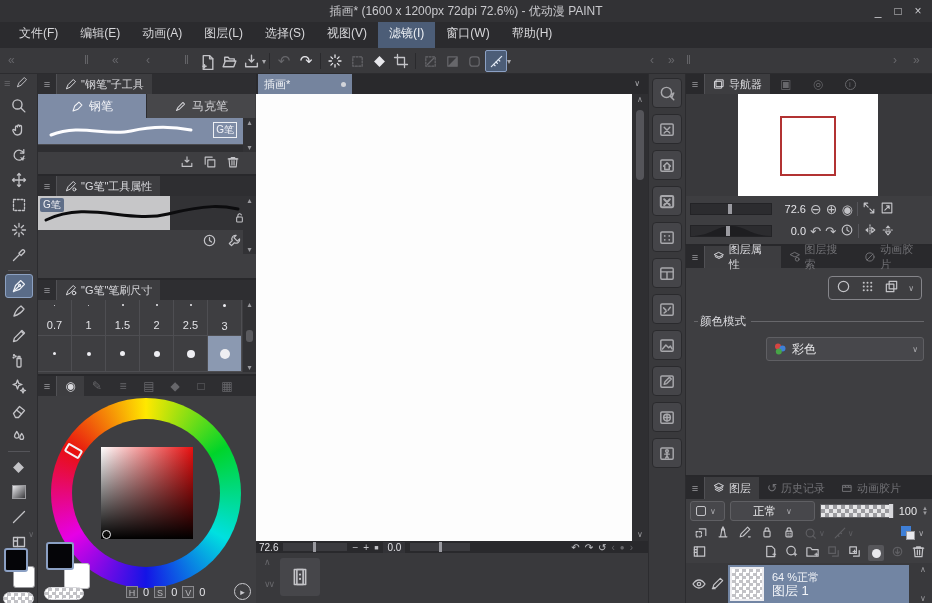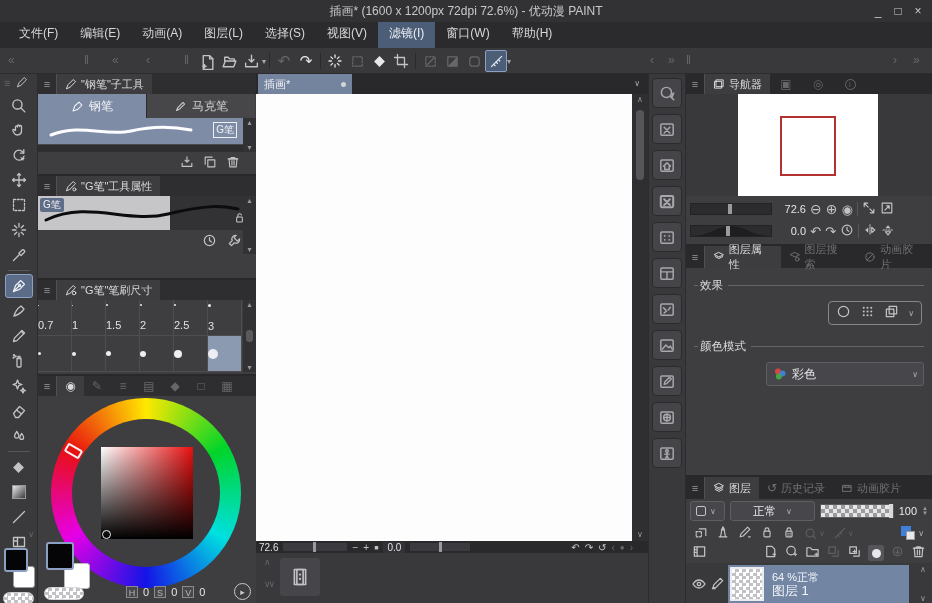--- a/index.html
+++ b/index.html
@@ -24,21 +24,21 @@
 .tbtn.sel{background:#4c5d77;border:1px solid #8ba0c4;border-radius:2px;}
 .toolbox{left:0;top:74px;width:38px;height:529px;background:#3a3a3d;border-right:1px solid #2c2c2f;}
 .tool{width:28px;height:24px;display:flex;align-items:center;justify-content:center;margin:1px auto;color:#c3c3c7;}
 .tool.sel{background:#5a6c88;border:1px solid #8ca1c2;border-radius:3px;color:#eef1f6;}
 .tlsep{width:22px;height:1px;background:#55555a;margin:3px auto;}
 .lpanel{left:38px;width:218px;background:#3e3e41;border-bottom:2px solid #28282b;}
 .phead{height:20px;background:#2e2e31;display:flex;align-items:center;}
 .phead .burger{width:18px;text-align:center;color:#9a9a9e;font-size:11px;}
 .ptab{height:20px;background:#3d3d40;display:flex;align-items:center;gap:4px;padding:0 8px;font-size:11px;color:#dadade;border-left:1px solid #515155;}
 .scrollv{position:absolute;right:0;width:13px;background:#323235;display:flex;flex-direction:column;align-items:center;justify-content:space-between;font-size:8px;color:#9a9a9e;}
-.cell{width:34px;height:36px;border-right:1px solid #4e4e52;border-bottom:1px solid #4e4e52;display:flex;flex-direction:column;justify-content:center;gap:13px;font-size:11px;color:#e2e2e6;}
+.cell{width:34px;height:36px;border-right:1px solid #4e4e52;border-bottom:1px solid #4e4e52;display:flex;flex-direction:column;align-items:center;justify-content:center;gap:13px;font-size:11px;color:#e2e2e6;}
 .dot{border-radius:50%;background:#eeeef2;}
 .checker{background:repeating-conic-gradient(#9a9a9e 0 25%,#e6e6e8 0 50%);background-size:8px 8px;}
 .checker2{background:repeating-conic-gradient(#c2c2c6 0 25%,#ffffff 0 50%);background-size:7px 7px;}
 .hsvkey{display:inline-block;width:12px;height:12px;border:1px solid #8a8a8e;background:#48484b;color:#b8b8bc;font-size:9px;line-height:12px;text-align:center;}
 .navslider{width:82px;height:12px;background:#2c2c2f;border:1px solid #232326;position:relative;}
 .combo{height:20px;background:#47474b;border:1px solid #5f5f63;border-radius:3px;display:flex;align-items:center;padding:0 5px;gap:4px;}
 .rp-line{flex:1;height:1px;background:#67676b;margin-left:5px;}
 .mbtn{width:30px;height:30px;background:#454549;border:1px solid #2a2a2d;border-radius:4px;display:flex;align-items:center;justify-content:center;color:#a8a8ac;margin-bottom:6px;}
 .caret{font-size:8px;color:#aaaaae;}
 </style>
@@ -669,25 +669,20 @@
           </svg>
         <span>图层搜索</span>
       </div>
       <div class="ptab" style="height:22px;background:transparent;color:#717175;border-left:none">
         <svg class="s" width="12" height="12" viewBox="0 0 16 16" style="color:#717175">
             <circle cx="8" cy="8" r="5.5"></circle>
             <path d="M4 12l8-8"></path>
           </svg>
         <span>动画胶片</span>
       </div>
-    </div>
-    <div class="fx" style="margin:10px 8px 0 8px">
-      <span style="width:4px;height:1px;background:#67676b"></span>
-      <span style="font-size:11.5px;color:#dcdce0;margin-left:2px">效果</span>
-      <span class="rp-line"></span>
     </div>
     <div class="fx" style="justify-content:flex-end;margin:8px 10px 0 0">
       <div class="fx" style="border:1px solid #85858a;border-radius:4px;height:24px;padding:0 7px;gap:9px">
         <span class="ic"><svg class="s" width="15" height="15" viewBox="0 0 16 16">
               <circle cx="8" cy="8" r="5.5"></circle>
             </svg></span>
         <span class="ic"><svg width="15" height="15" viewBox="0 0 16 16" fill="#c3c3c7">
               <circle cx="4" cy="4" r="1.1"></circle>
               <circle cx="8" cy="4" r="1.1"></circle>
               <circle cx="12" cy="4" r="1.1"></circle>

